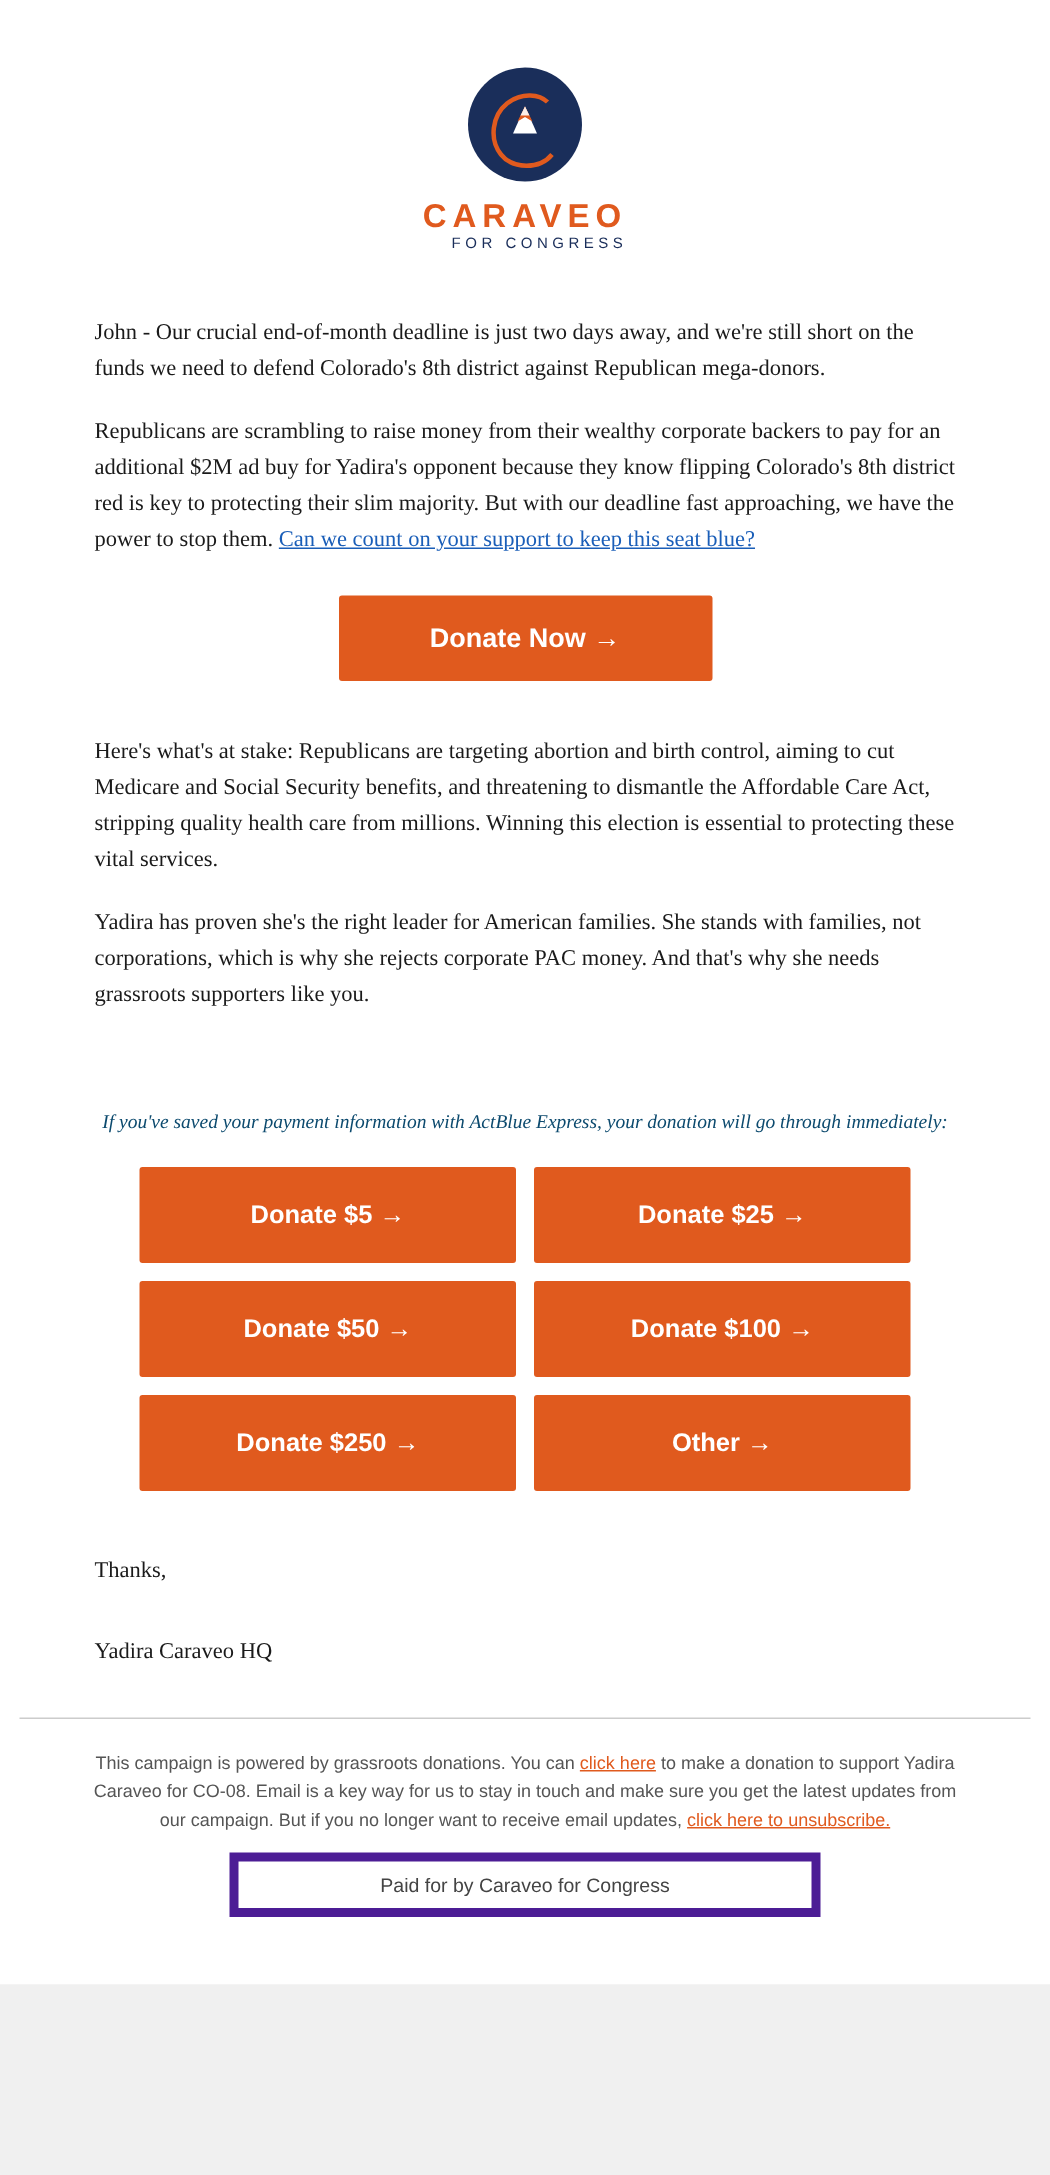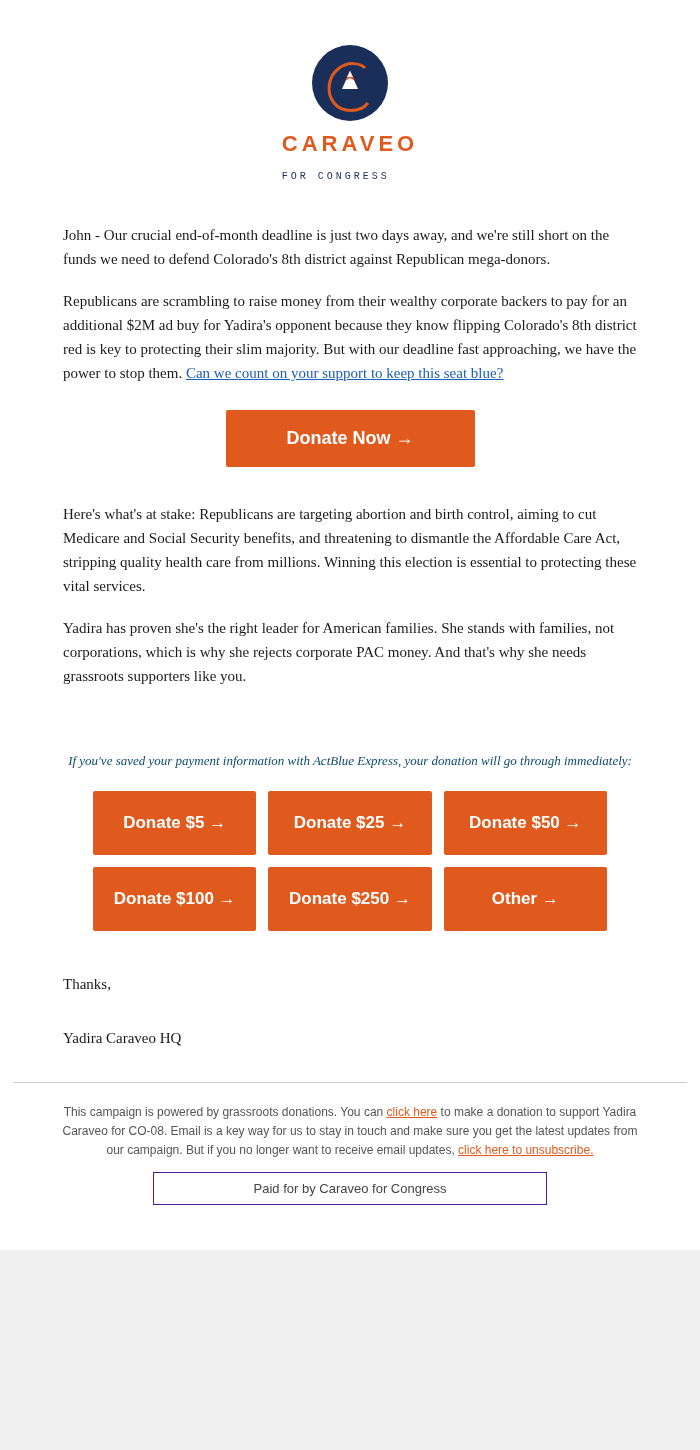--- a/index.html
+++ b/index.html
@@ -34,26 +34,26 @@
       display: block;
       font-family: Arial, sans-serif;
       font-size: 22px;
       font-weight: 900;
       letter-spacing: 4px;
       color: #e05a1e;
       text-align: center;
     }
     .logo-subtext {
       display: block;
-      font-family: Liberation Mono, monospace;
+      font-family: Liberation Sans, sans-serif;
       font-size: 10px;
       letter-spacing: 3px;
       color: #1a2e5a;
-      text-align: left;
-      margin-top: 14px;
+      text-align: right;
+      margin-top: 0;
     }
     .content {
       padding: 20px 50px 30px 50px;
     }
     .paragraph {
       line-height: 1.6;
       margin-bottom: 18px;
       color: #1a1a1a;
     }
     .link-blue {
@@ -79,21 +79,21 @@
     .actblue-note {
       text-align: center;
       font-style: italic;
       font-size: 13px;
       color: #0c4a6e;
       margin: 15px 30px 20px 30px;
       line-height: 1.5;
     }
     .donation-grid {
       display: grid;
-      grid-template-columns: 1fr 1fr 1fr;
+      grid-template-columns: 1fr 1fr;
       gap: 12px;
       margin: 15px 80px 30px 80px;
     }
     .donation-btn {
       background: #e05a1e;
       color: #ffffff;
       font-family: Arial, sans-serif;
       font-size: 17px;
       font-weight: bold;
       text-align: center;
@@ -121,21 +121,21 @@
       font-size: 12px;
       color: #555;
       line-height: 1.6;
       margin-bottom: 12px;
     }
     .footer-link {
       color: #e05a1e;
       text-decoration: underline;
     }
     .footer-paid {
-      border: 1px solid #4c1d95;
+      border: 6px solid #4c1d95;
       text-align: center;
       padding: 8px;
       font-family: Arial, sans-serif;
       font-size: 13px;
       color: #444;
       margin: 12px 100px;
     }
     .footer-address {
       text-align: center;
       font-family: Arial, sans-serif;

